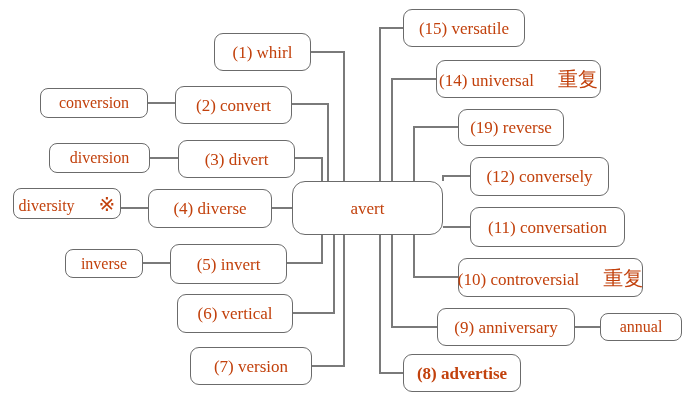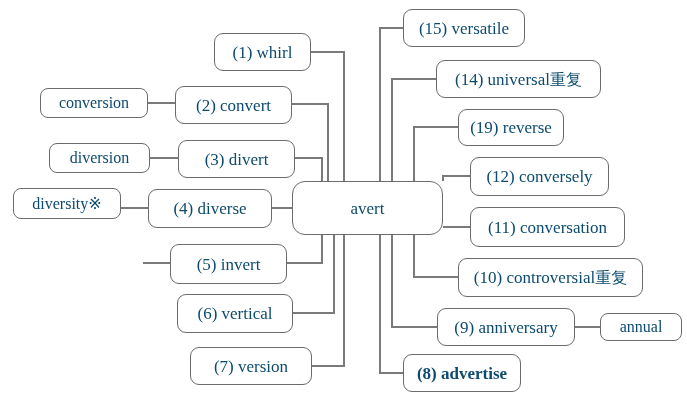--- a/index.html
+++ b/index.html
@@ -21,29 +21,29 @@
   }
   .node{
     position:absolute;
     box-sizing:border-box;
     border:1.2px solid #6b6b6b;
     border-radius:9px;
     background:#ffffff;
     display:flex;
     align-items:center;
     justify-content:center;
-    color:#0c4a6e;
+    color:#c2410c;
     font-size:17px;
     line-height:1;
     white-space:nowrap;
     z-index:3;
   }
   .node.small{font-size:16px;border-radius:8px;}
   .node.center{font-size:17px;border-radius:13px;}
-  .node .cjk{font-family:"DejaVu Sans","Liberation Sans",sans-serif;font-size:16px;}
+  .node .cjk{font-family:"DejaVu Sans","Liberation Sans",sans-serif;font-size:20px;padding-left:24px;}
 </style>
 </head>
 <body>
 
 <div id="canvas">
 
   <svg id="wires" viewBox="0 0 687 405" width="687" height="405" fill="none" stroke="#7a7a7a" stroke-width="1.3" shape-rendering="crispEdges">
 
     <path d="M148,103 L175,103"></path>
     <path d="M150,158 L178,158"></path>
@@ -88,20 +88,23 @@
   </div>
 
   <div class="node small" style="left:49px;top:143px;width:101px;height:30px;">
     <span>diversion</span>
   </div>
 
   <div class="node small" style="left:13px;top:188px;width:108px;height:31px;">
     <span>diversity<span class="cjk">※</span></span>
   </div>
 
+  <div class="node small" style="left:65px;top:249px;width:78px;height:29px;">
+    <span>inverse</span>
+  </div>
 
   <div class="node" style="left:214px;top:33px;width:97px;height:38px;">
     <span>(1) whirl</span>
   </div>
 
   <div class="node" style="left:175px;top:86px;width:117px;height:38px;">
     <span>(2) convert</span>
   </div>
 
   <div class="node" style="left:178px;top:140px;width:117px;height:38px;">

